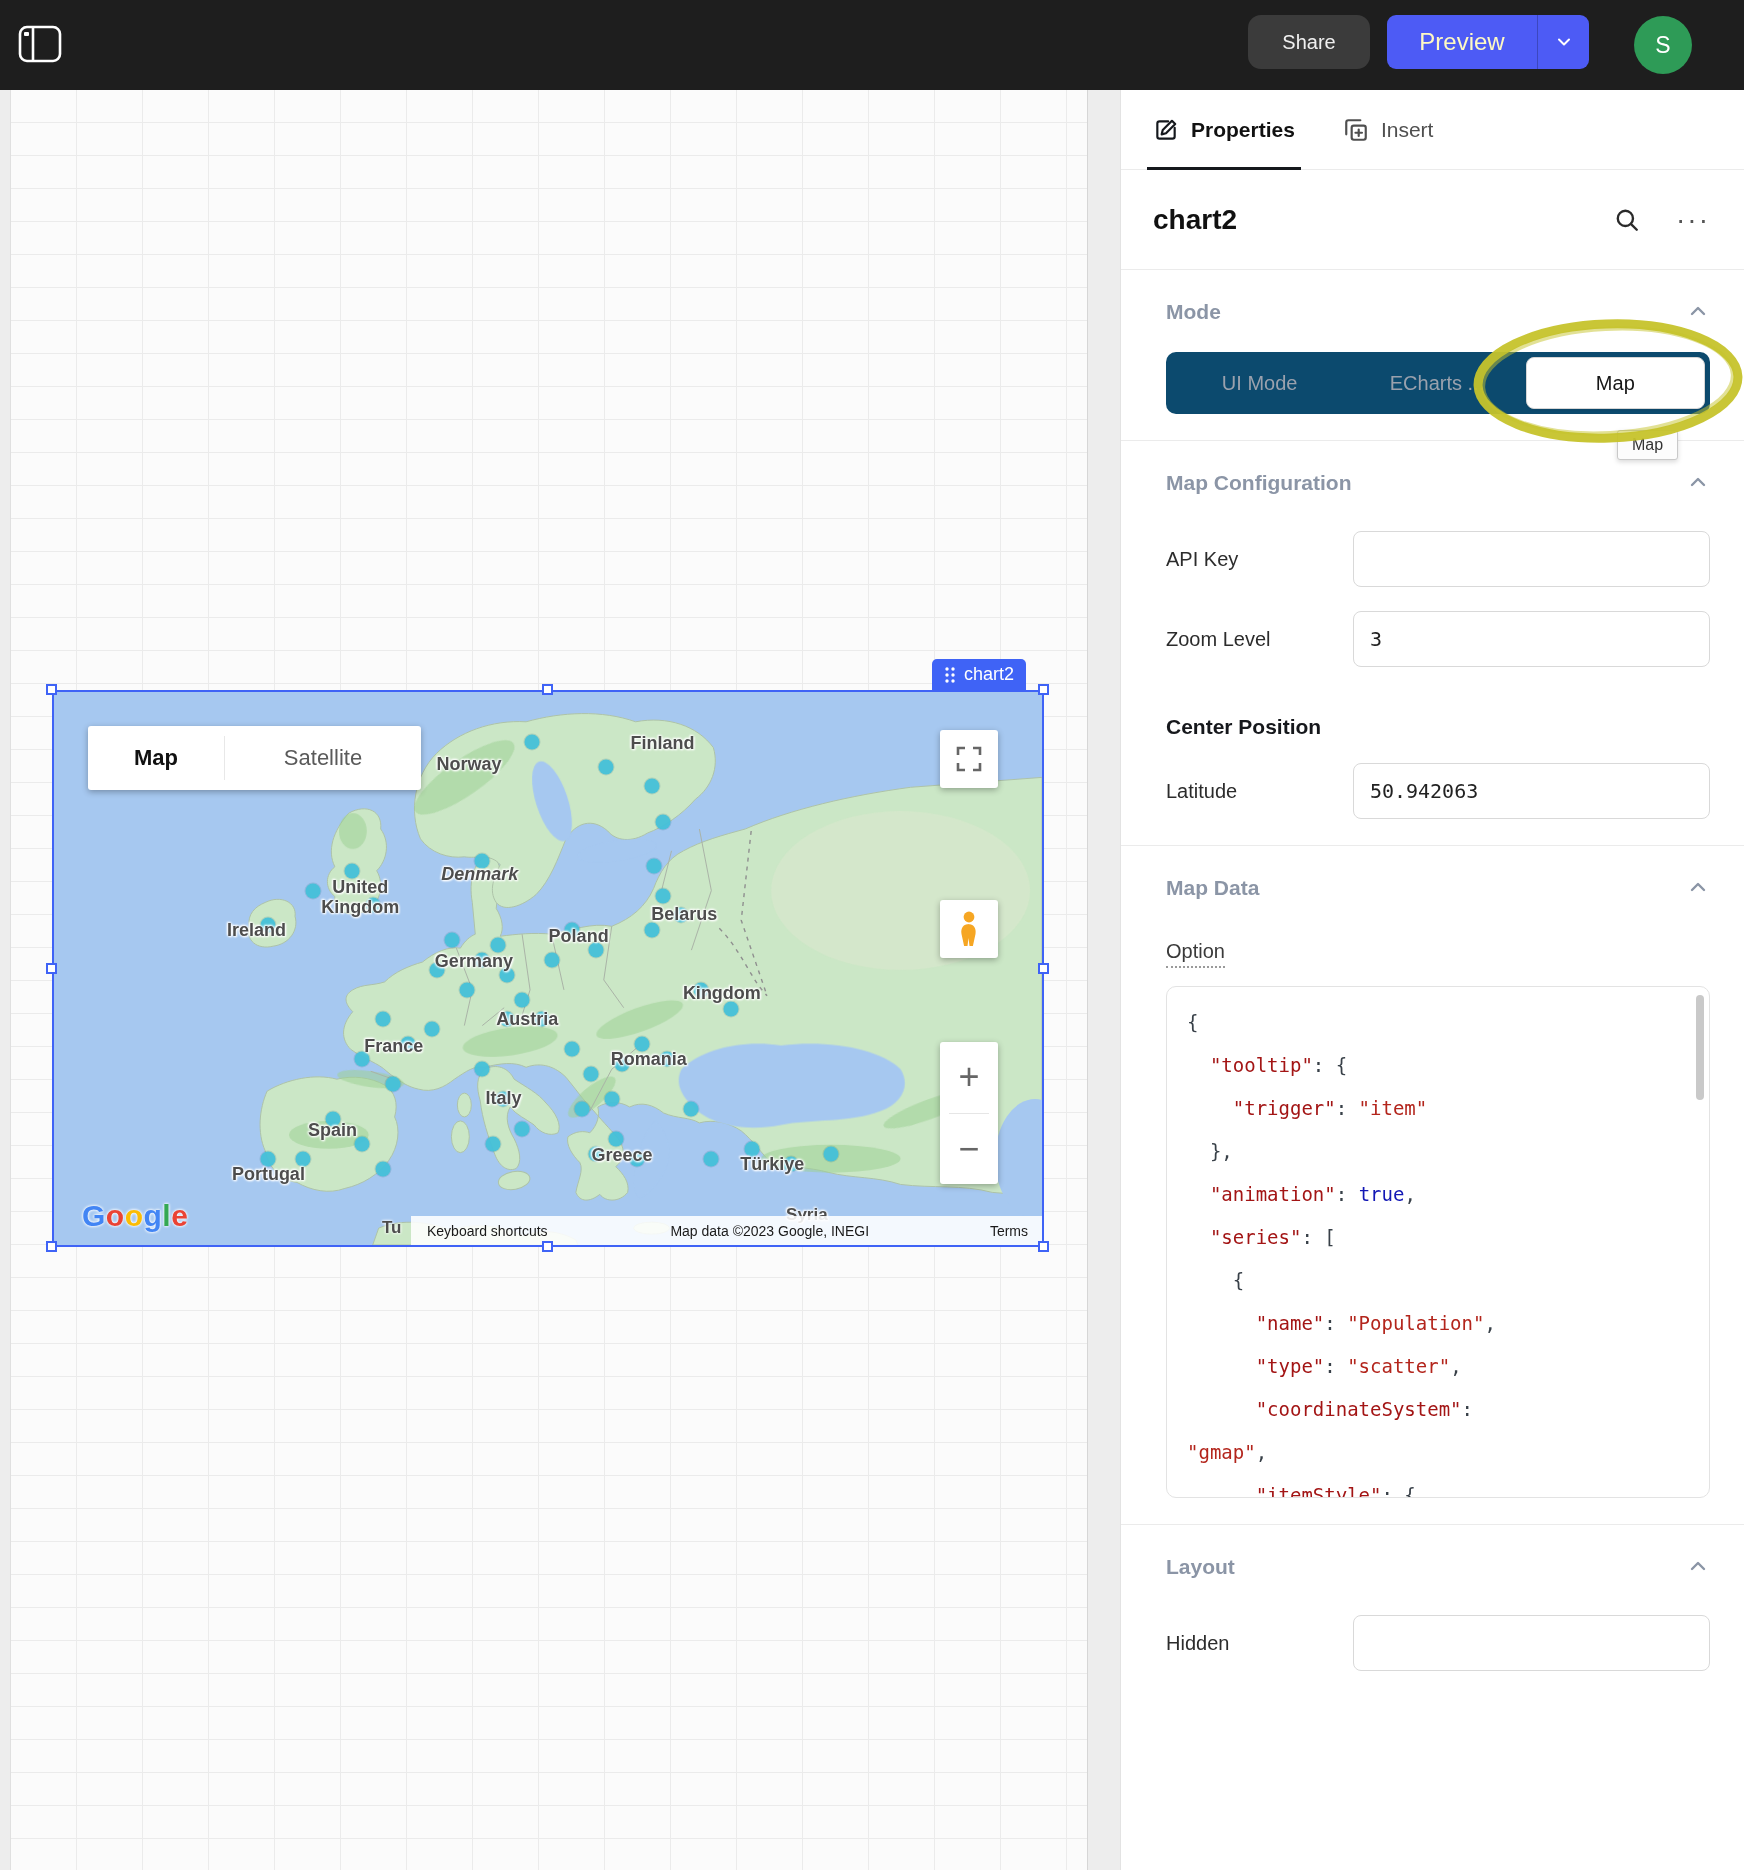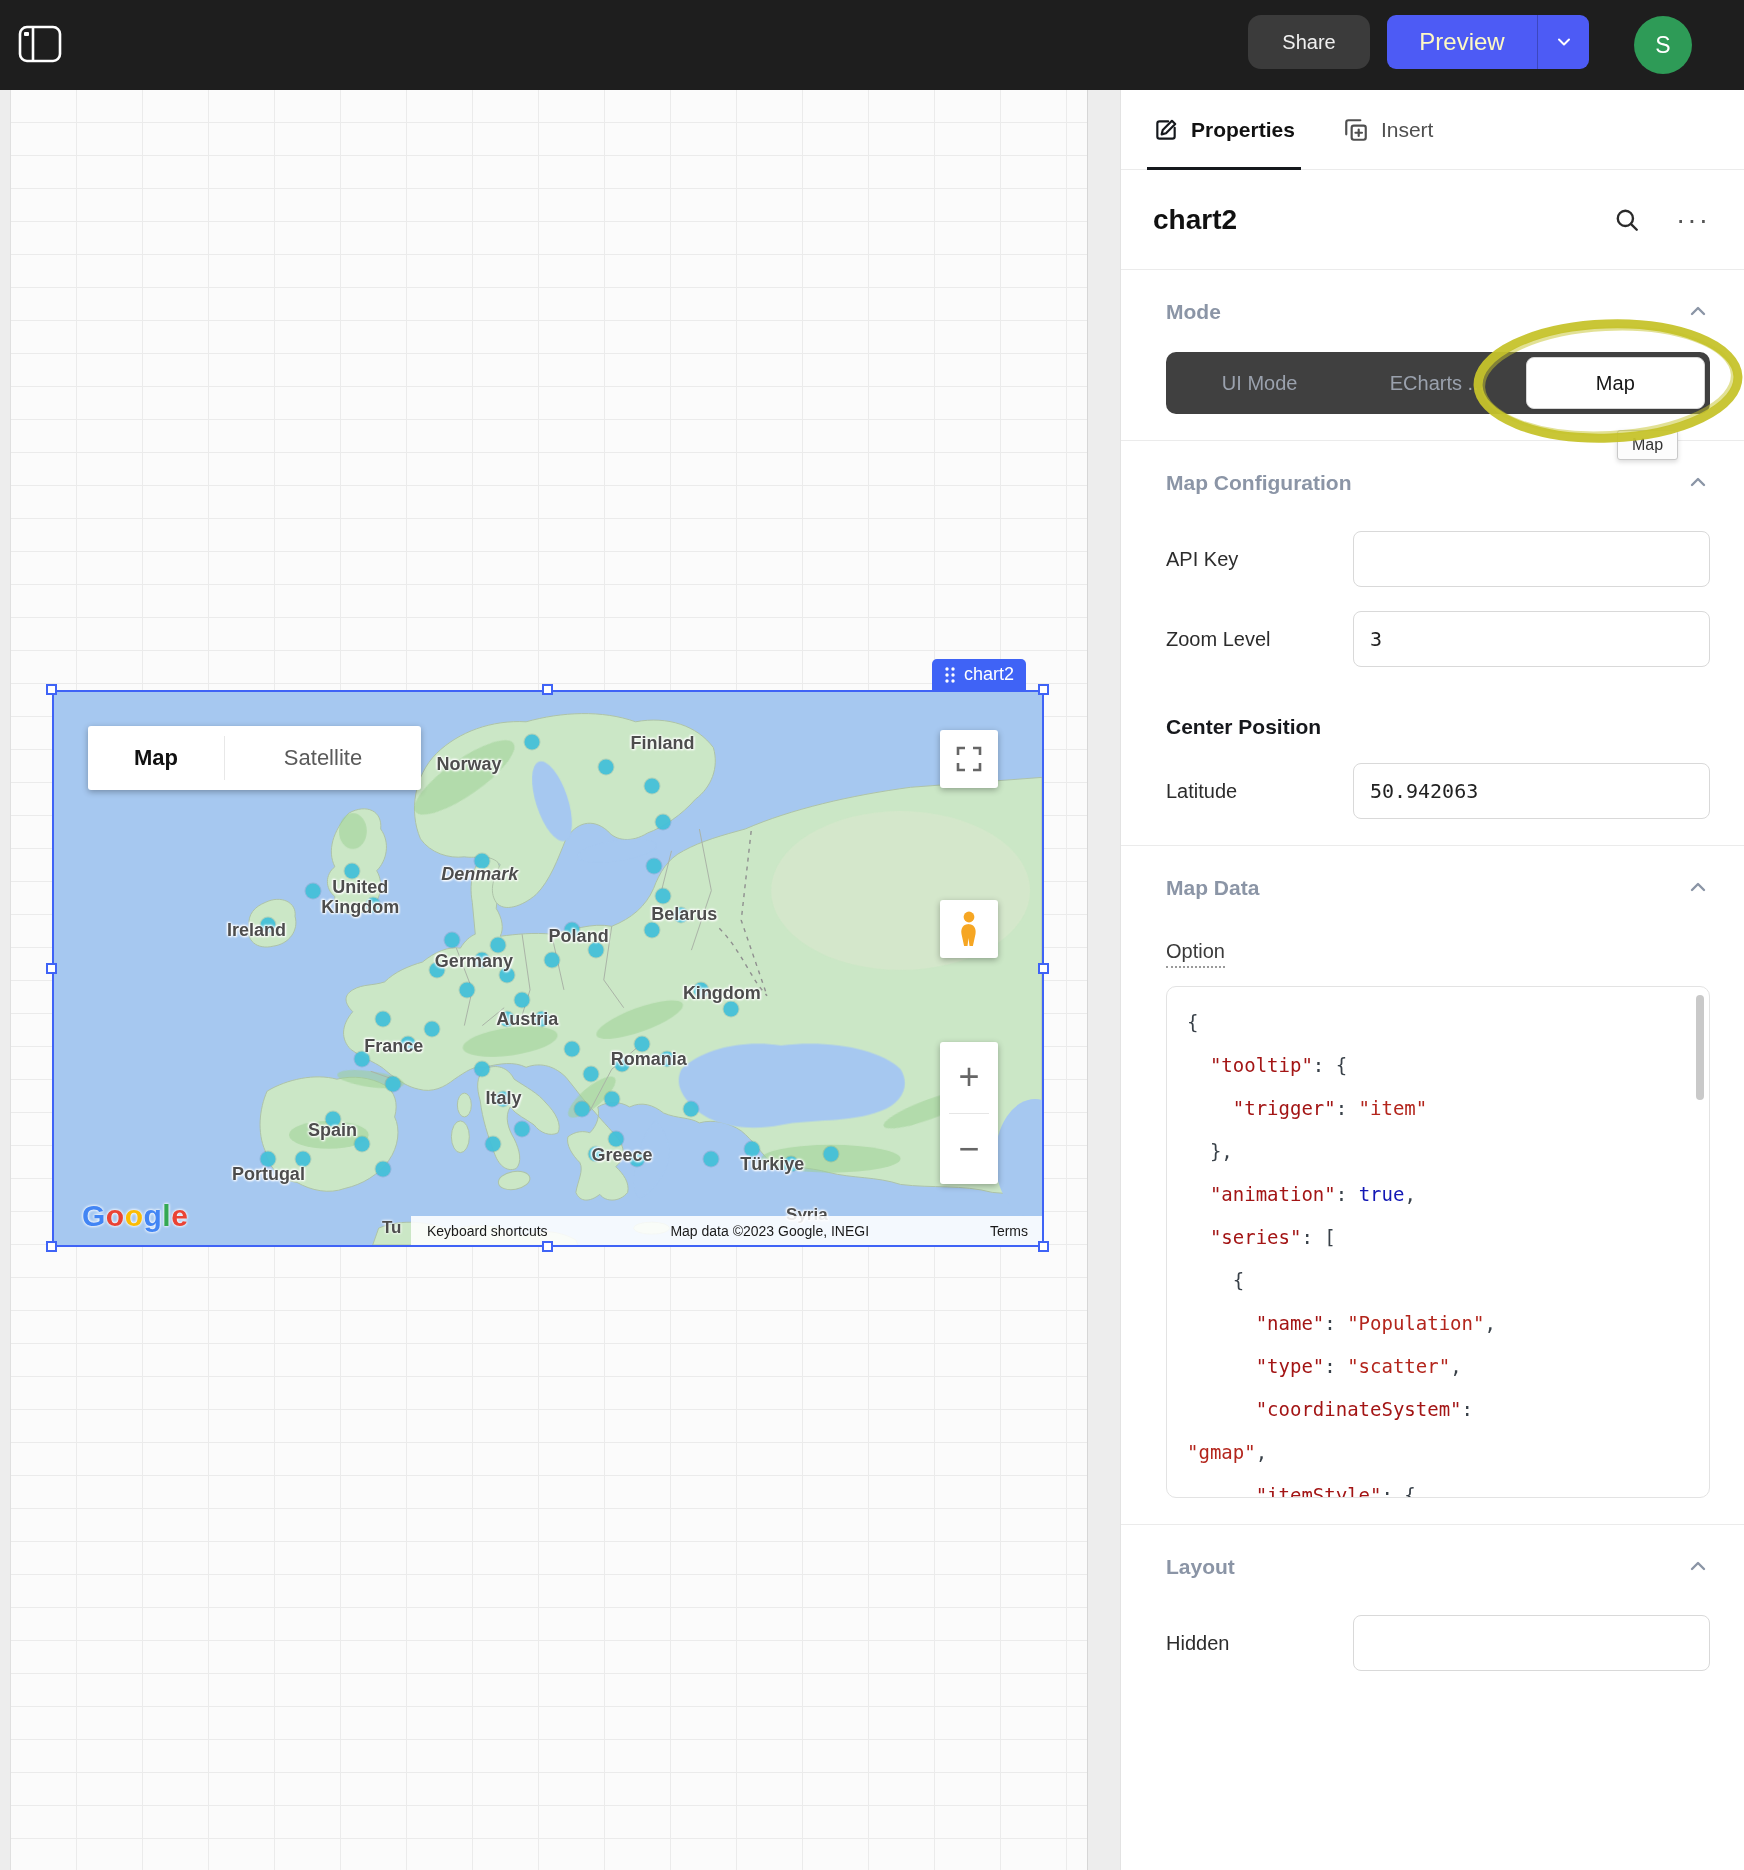--- a/index.html
+++ b/index.html
@@ -77,21 +77,21 @@
 
   .title-row { height:100px; display:flex; align-items:center; padding:0 34px 0 32px; border-bottom:1px solid #ebebeb; gap:36px; }
   .panel-title { flex:1; font-size:28px; font-weight:700; color:#111; }
   .dots-icon { font-size:28px; color:#555; letter-spacing:2px; line-height:1; }
 
   .section { padding:30px 34px 26px 45px; border-bottom:1px solid #ebebeb; }
   .section.no-border { border-bottom:none; }
   .sec-head { display:flex; align-items:center; justify-content:space-between; }
   .sec-title { font-size:21px; font-weight:700; color:#8b95a6; }
 
-  .seg { margin-top:28px; height:62px; background:#404040; border-radius:10px; display:flex; padding:5px; }
+  .seg { margin-top:28px; height:62px; background:#0c4a6e; border-radius:10px; display:flex; padding:5px; }
   .seg-item { flex:1; display:flex; align-items:center; justify-content:center; font-size:20px; color:#9aa1ad; overflow:hidden; white-space:nowrap; }
   .seg-item.active { background:#fff; border:1px solid #d6d6d6; border-radius:8px; color:#161616; font-weight:500;
     box-shadow:0 1px 3px rgba(0,0,0,.08); }
 
   .tooltip { position:absolute; left:496px; top:340px; padding:5px 14px; background:#fcfcfc; border:1px solid #c9c9c9;
     border-radius:3px; font-size:16px; color:#333; box-shadow:0 2px 5px rgba(0,0,0,.15); z-index:20; }
 
   .annotation { position:absolute; left:1462px; top:308px; width:292px; height:146px; z-index:50; pointer-events:none; }
 
   .field { display:flex; align-items:center; margin-top:24px; }

